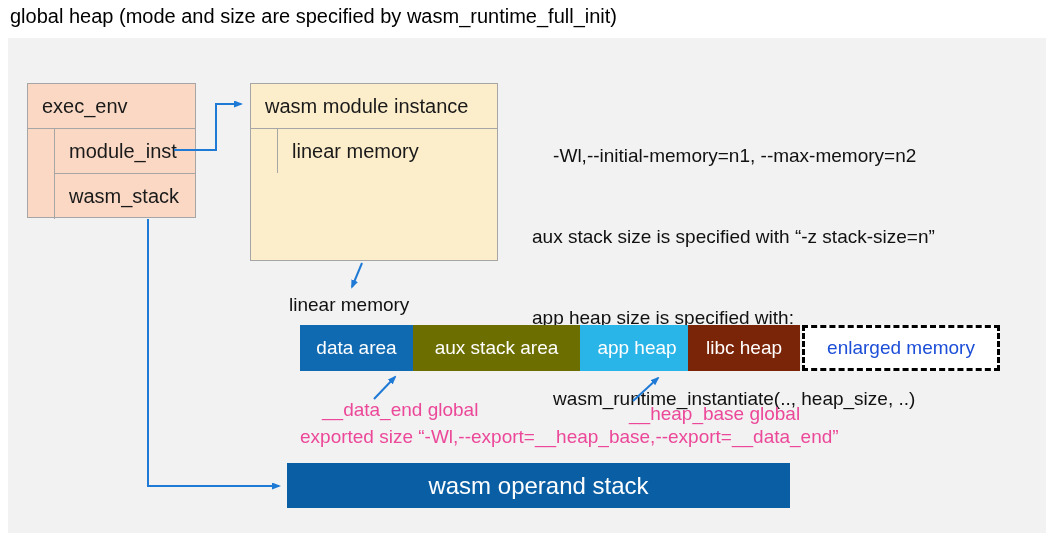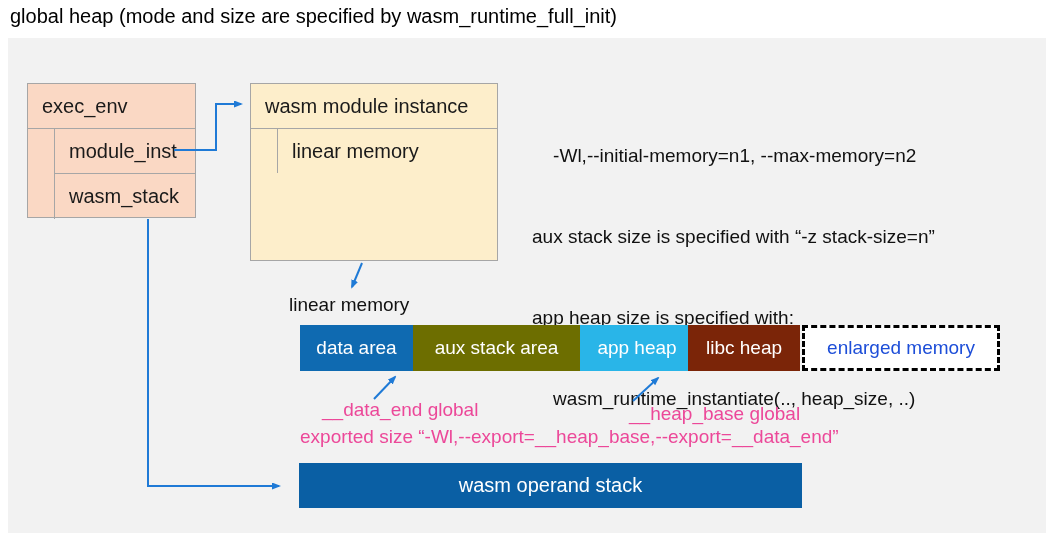--- a/index.html
+++ b/index.html
@@ -33,21 +33,21 @@
   .seg-app{left:570px;width:108px;}
   .seg-libc{left:678px;width:112px;}
   .seg-enlarged{left:792px;width:198px;background:#ffffff;border:3px dashed #000;color:#1d4ed8;}
 
   .anno{position:absolute;font-size:19px;color:#ec4899;white-space:nowrap;}
   .anno-data-end{left:322px;top:399px;}
   .anno-heap-base{left:588px;top:403px;margin-left:41px;}
   .anno-exported{left:300px;top:426px;}
 
   
-  .operand{position:absolute;left:287px;top:463px;width:503px;height:45px;display:flex;align-items:center;justify-content:center;color:#fff;font-size:20px;margin-left:12px;}
+  .operand{position:absolute;left:287px;top:463px;width:503px;height:45px;display:flex;align-items:center;justify-content:center;color:#fff;font-size:24px;}
 
   .footer{position:absolute;left:190px;top:520px;font-size:19px;line-height:26px;color:#111;white-space:pre;}
 </style>
 </head>
 <body>
 
 <div class="stage">
 
   <div class="title">global heap (mode and size are specified by wasm_runtime_full_init)</div>
 

